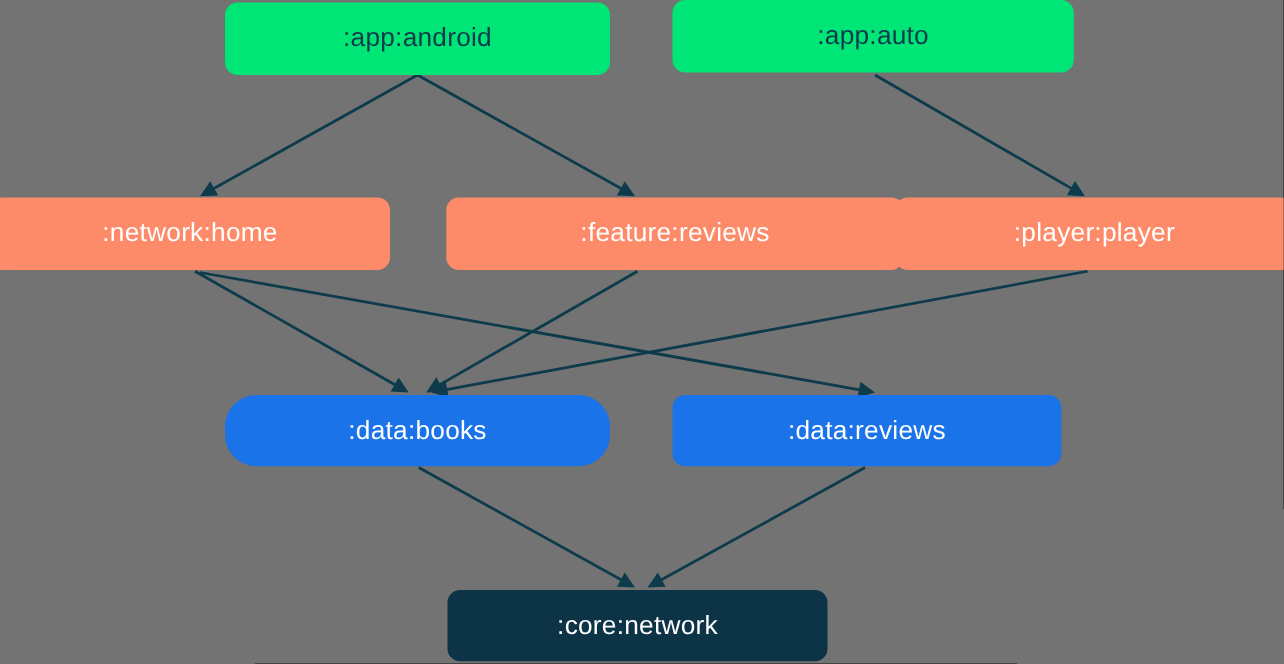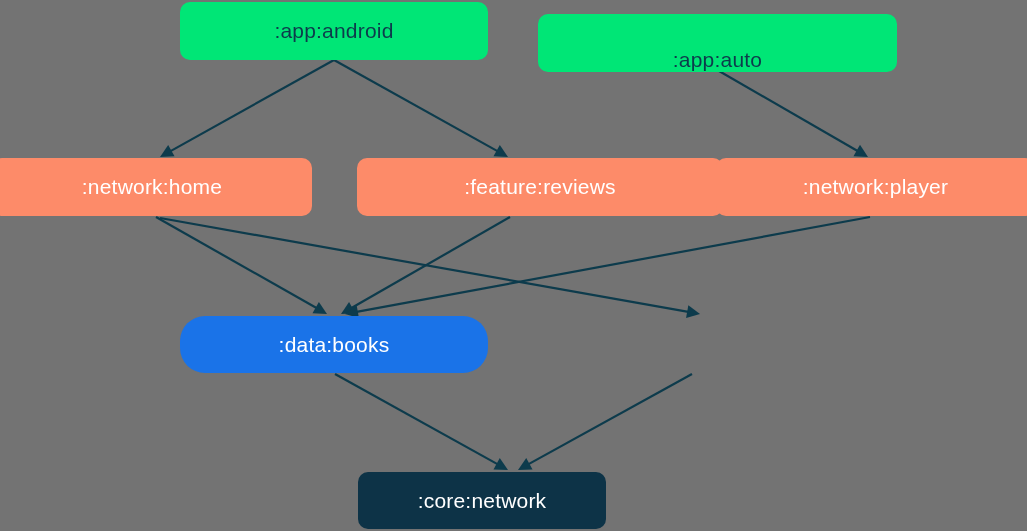--- a/index.html
+++ b/index.html
@@ -57,31 +57,34 @@
       <line x1="870" y1="217" x2="353.85020802804513" y2="312.3648187071993" stroke="#0d3b4c" stroke-width="2.2"></line>
       <polygon points="345,314 356.6026695512647,305.2462545568108 358.9645980853101,318.0298883750982" fill="#0d3b4c"></polygon>
       <line x1="335" y1="374" x2="500.13043976540877" y2="465.63307640161406" stroke="#0d3b4c" stroke-width="2.2"></line>
       <polygon points="508,470 493.4789681734228,469.3757927495363 499.7867467044247,458.00865018845997" fill="#0d3b4c"></polygon>
       <line x1="692" y1="374" x2="525.8801991562411" y2="465.652303913798" stroke="#0d3b4c" stroke-width="2.2"></line>
       <polygon points="518,470 526.2425071634246,458.0287395959785 532.5225126212721,469.41124948832686" fill="#0d3b4c"></polygon>
     </svg>
 <div class="node" style="left: 180px; top: 2px; width: 308px; height: 58px; background: rgb(0, 230, 118); color: rgb(13, 59, 76);">
       <span>:app:android</span>
     </div>
-    <div class="node" style="left: 538px; top: 14px; width: 359px; height: 58px; background: rgb(0, 230, 118); color: rgb(13, 59, 76); align-items: flex-end;">
+    <div class="node" style="left: 538px; top: 0; width: 321px; height: 58px; background: rgb(0, 230, 118); color: rgb(13, 59, 76);">
       <span>:app:auto</span>
     </div>
     <div class="node" style="left: -8px; top: 158px; width: 320px; height: 58px; background: rgb(253, 139, 105); color: rgb(255, 255, 255);">
       <span>:network:home</span>
     </div>
     <div class="node" style="left: 357px; top: 158px; width: 366px; height: 58px; background: rgb(253, 139, 105); color: rgb(255, 255, 255);">
       <span>:feature:reviews</span>
     </div>
     <div class="node" style="left: 716px; top: 158px; width: 319px; height: 58px; background: rgb(253, 139, 105); color: rgb(255, 255, 255);">
-      <span>:network:player</span>
+      <span>:player:player</span>
     </div>
     <div class="node" style="left: 180px; top: 316px; width: 308px; height: 57px; background: rgb(26, 115, 232); color: rgb(255, 255, 255); border-radius: 25px;">
       <span>:data:books</span>
     </div>
-    <div class="node" style="left: 358px; top: 472px; width: 248px; height: 57px; background: rgb(13, 51, 71); color: rgb(255, 255, 255);">
+    <div class="node" style="left: 538px; top: 316px; width: 311px; height: 57px; background: rgb(26, 115, 232); color: rgb(255, 255, 255);">
+      <span>:data:reviews</span>
+    </div>
+    <div class="node" style="left: 358px; top: 472px; width: 304px; height: 57px; background: rgb(13, 51, 71); color: rgb(255, 255, 255);">
       <span>:core:network</span>
     </div>
   </div>
 
 </body></html>

